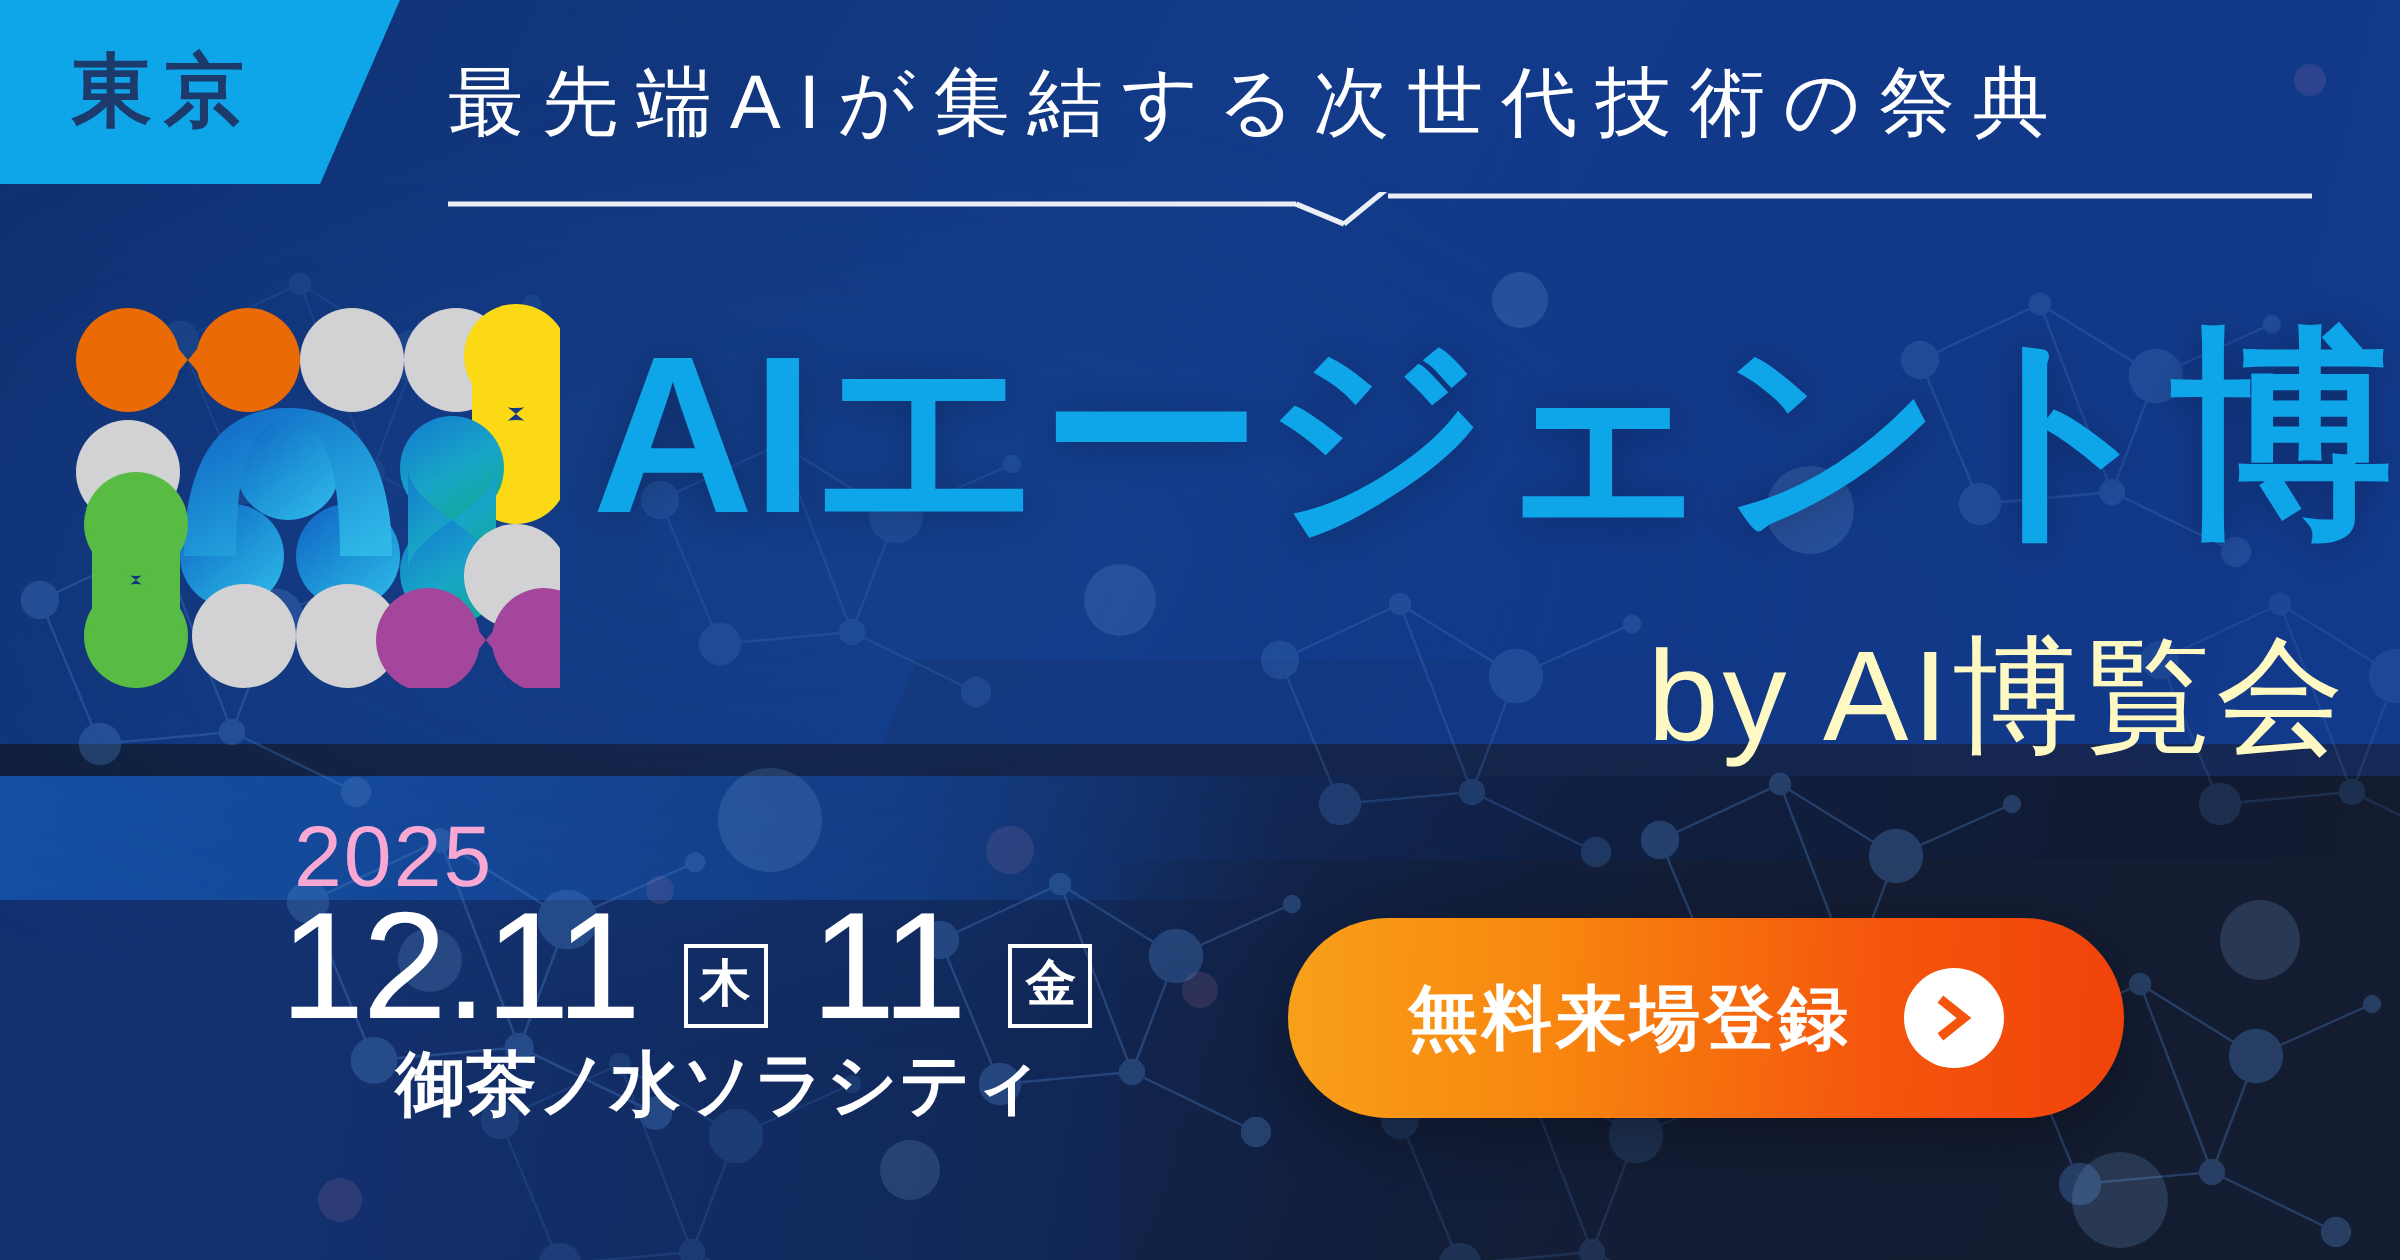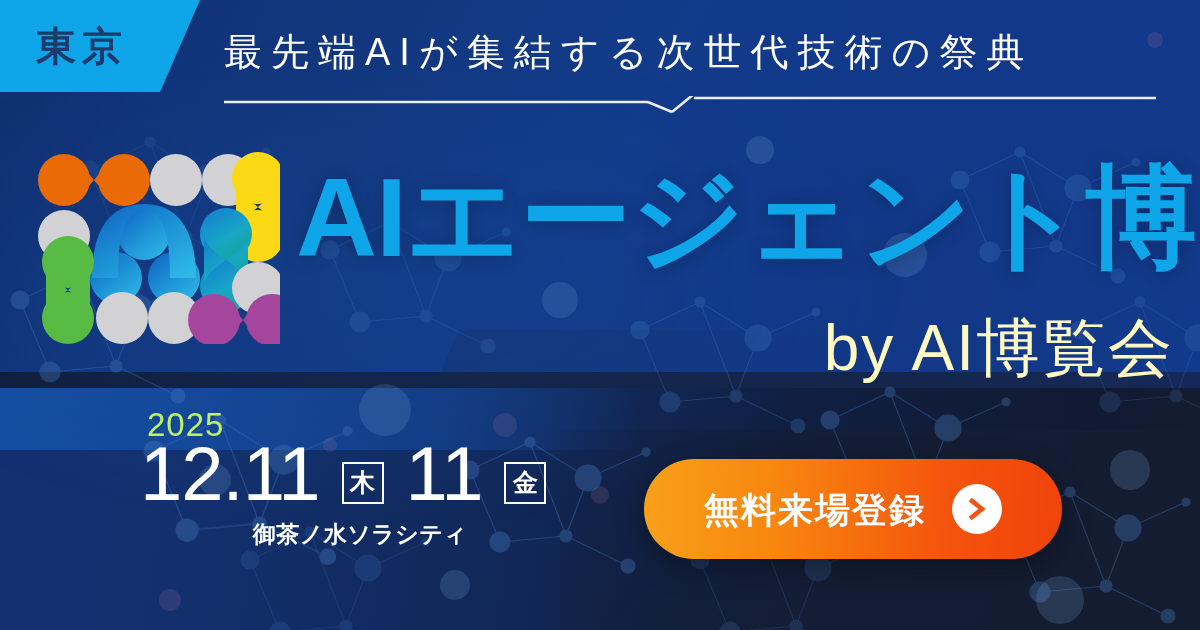--- a/index.html
+++ b/index.html
@@ -98,40 +98,40 @@
   }
   .subtitle{
     position:absolute; right:26px; top:316px;
     color:#fef9c3; font-size:64px; font-weight:300; letter-spacing:2px;
     line-height:1; white-space:nowrap;
   }
 
   
   .date-block{ position:absolute; left:140px; top:408px; width:450px; }
   .year{
-    color:#bef264; font-size:33px; font-weight:500; letter-spacing:1px;
+    color:#f9a8d4; font-size:43px; font-weight:500; letter-spacing:1px;
     line-height:1; margin-left:7px;
   }
   .date-row{
     display:flex; align-items:flex-end; margin-top:-2px; gap:22px;
   }
   .d-big{
     color:#ffffff; font-size:76px; font-weight:500; line-height:.92;
     letter-spacing:-1px;
   }
   .dow{
     display:inline-flex; align-items:center; justify-content:center;
     width:42px; height:42px; border:2px solid #ffffff;
     color:#ffffff; font-size:25px; font-weight:700; line-height:1;
     margin-bottom:5px; flex:none;
   }
   .venue{
     position:absolute; left:140px; top:518px; width:440px;
     text-align:center; color:#ffffff;
-    font-size:23px; font-weight:700; line-height:1.42; letter-spacing:.5px;
+    font-size:35px; font-weight:700; line-height:1.42; letter-spacing:.5px;
   }
 
   
   .cta{
     position:absolute; left:644px; top:459px; width:418px; height:100px;
     border-radius:50px; border:none; cursor:pointer;
     background:linear-gradient(92deg,#f8a01a 0%,#f8860f 32%,#f4540d 72%,#f0430a 100%);
     box-shadow:0 10px 30px rgba(0,0,0,.30);
     display:flex; align-items:center; justify-content:center; gap:26px;
     font-family:inherit;

